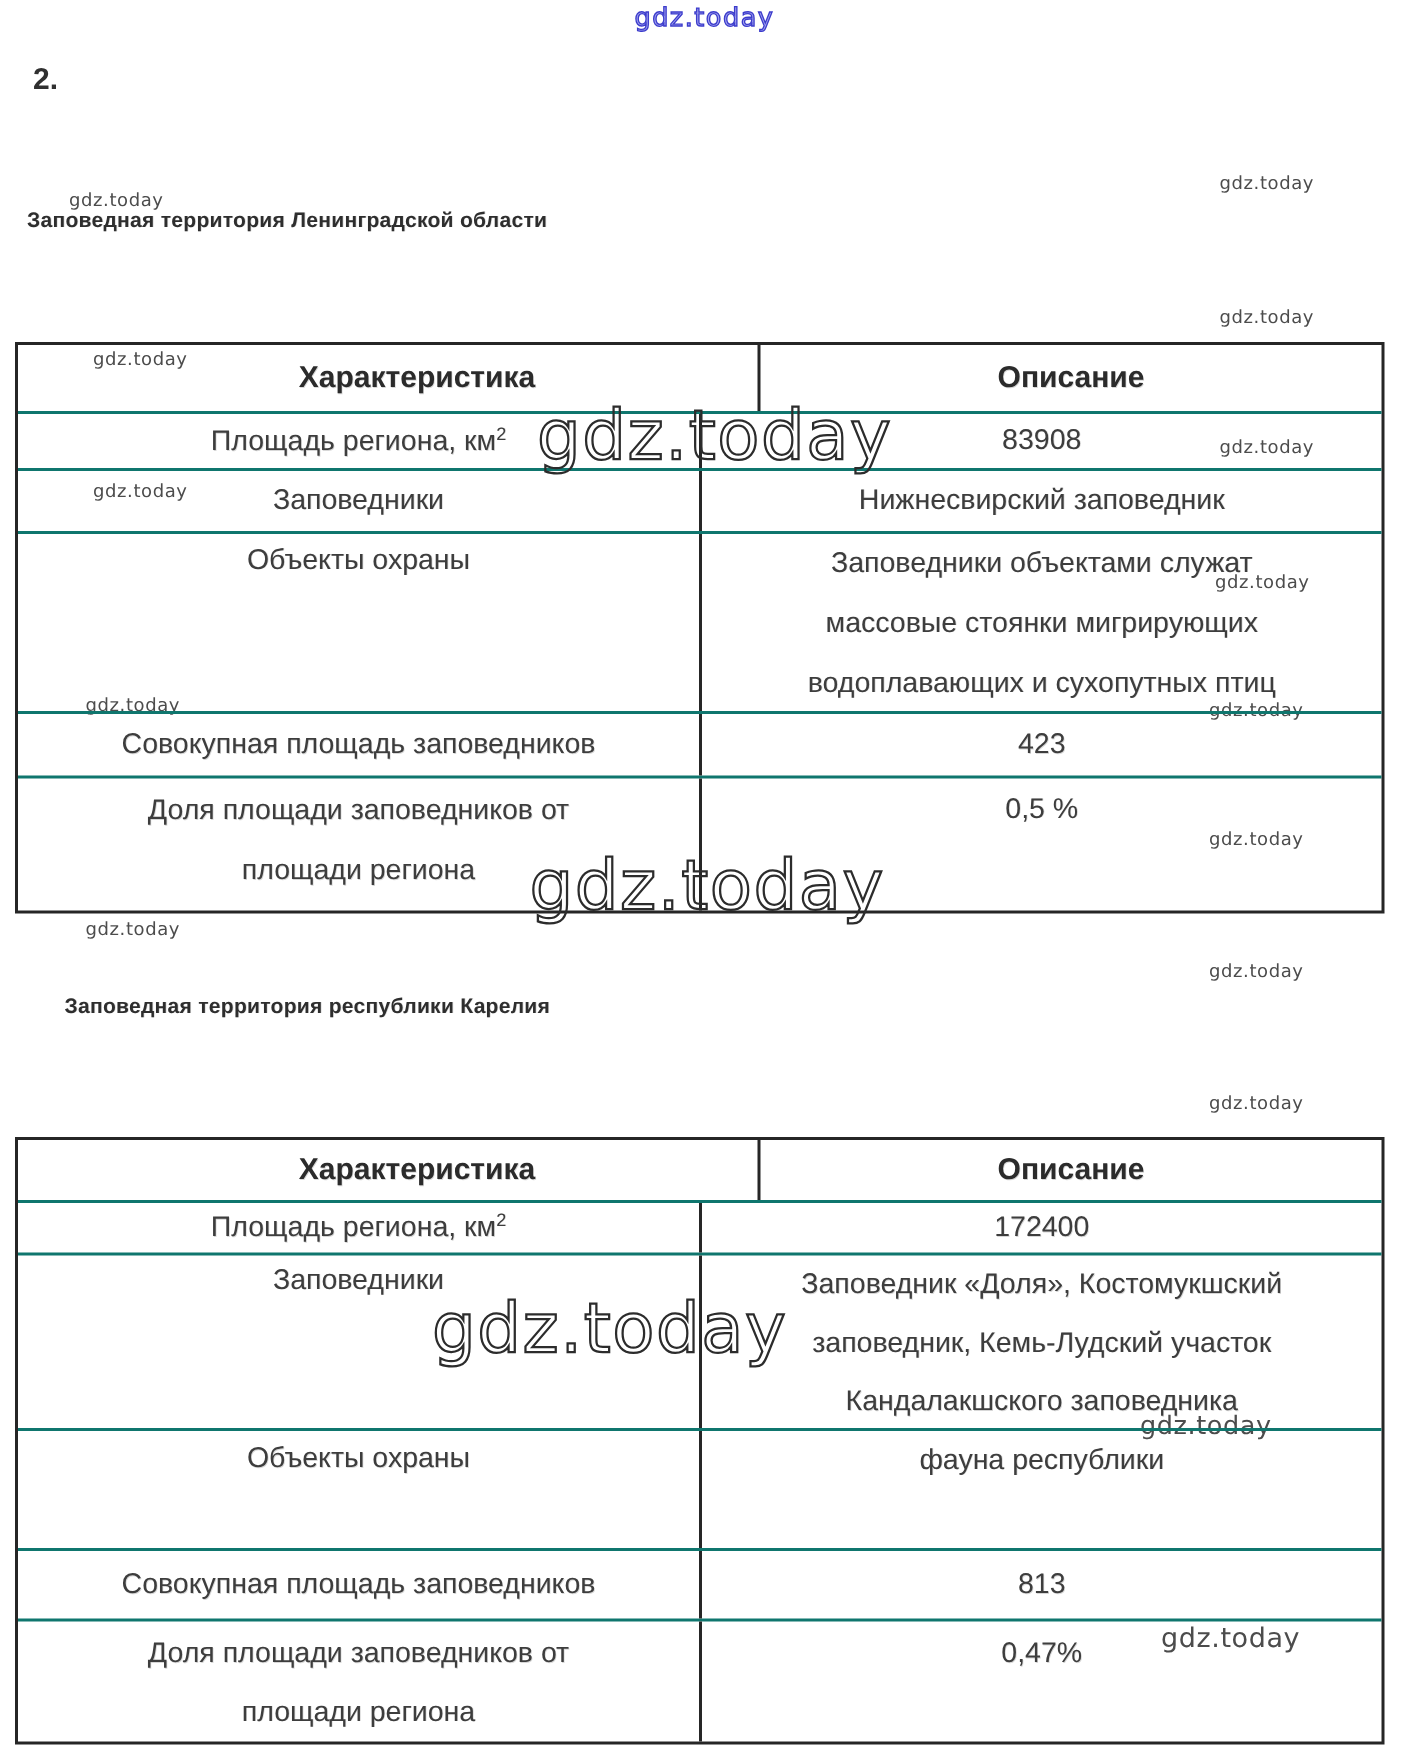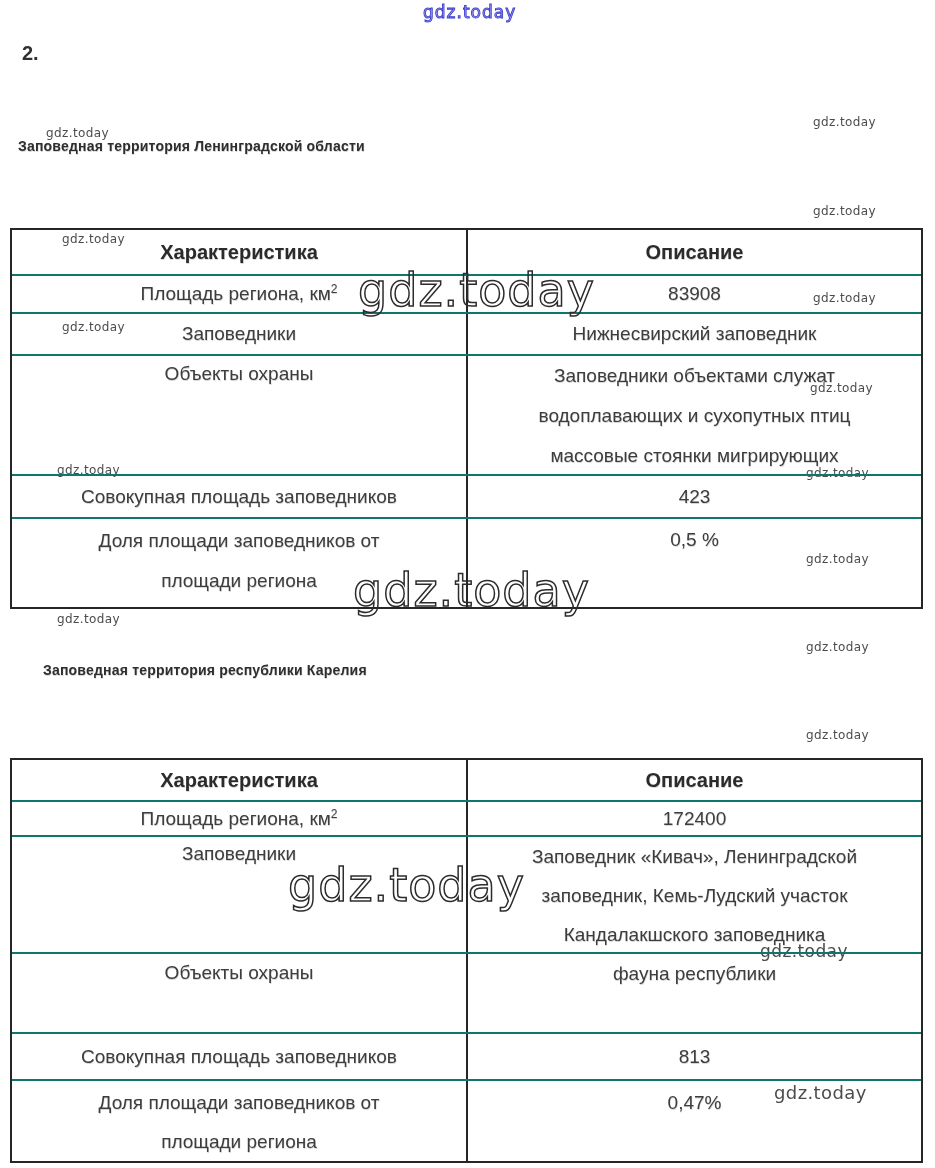--- a/index.html
+++ b/index.html
@@ -18,21 +18,21 @@
           color:rgba(90,90,225,0.55);-webkit-text-stroke:0.9px #3c3ccc;}
   .wm-big{font-family:"DejaVu Sans",sans-serif;font-size:46px;letter-spacing:1px;
           color:transparent;-webkit-text-stroke:1.5px #2c2c2c;white-space:nowrap;}
   .wm-s{font-family:"DejaVu Sans",sans-serif;font-size:12px;color:#4c4c4c;
         letter-spacing:0.4px;white-space:nowrap;}
 
   
   .tbl{position:absolute;left:10px;width:913px;border:2px solid #262626;box-sizing:border-box;
        background:transparent;}
   .tr{display:flex;box-sizing:border-box;border-top:2px solid #0f766e;}
-  .tr:first-child{border-top:none;}
+  .tr:first-child{border-top:none;margin-left:39px;}
   .td{box-sizing:border-box;display:flex;flex-direction:column;align-items:center;
       font-size:19px;color:#3d3d3d;text-shadow:0.5px 0.5px 0 rgba(110,110,110,0.28);}
   .td.left{width:456px;border-right:2px solid #262626;}
   .td.right{flex:1;}
   .vcenter{justify-content:center;}
   .vtop{justify-content:flex-start;}
   .hdr .td{font-weight:bold;font-size:20px;color:#2b2b2b;}
   .line{display:block;text-align:center;}
   sup{font-size:12px;}
 </style>
@@ -87,22 +87,22 @@
       <div class="td right vcenter">
           <span>Нижнесвирский заповедник</span>
         </div>
     </div>
     <div class="tr" style="height:120px;">
       <div class="td left vtop" style="padding-top:7px;">
           <span>Объекты охраны</span>
         </div>
       <div class="td right vtop" style="line-height:40px;">
         <span class="line">Заповедники объектами служат</span>
+        <span class="line">массовые стоянки мигрирующих</span>
         <span class="line">водоплавающих и сухопутных птиц</span>
-        <span class="line">массовые стоянки мигрирующих</span>
       </div>
     </div>
     <div class="tr" style="height:43px;">
       <div class="td left vcenter">
           <span>Совокупная площадь заповедников</span>
         </div>
       <div class="td right vcenter">
           <span>423</span>
         </div>
     </div>
@@ -138,21 +138,21 @@
         </div>
       <div class="td right vcenter">
           <span>172400</span>
         </div>
     </div>
     <div class="tr" style="height:117px;">
       <div class="td left vtop" style="padding-top:6px;">
           <span>Заповедники</span>
         </div>
       <div class="td right vtop" style="line-height:39px;">
-        <span class="line">Заповедник «Кивач», Ленинградской</span>
+        <span class="line">Заповедник «Доля», Костомукшский</span>
         <span class="line">заповедник, Кемь-Лудский участок</span>
         <span class="line">Кандалакшского заповедника</span>
       </div>
     </div>
     <div class="tr" style="height:80px;">
       <div class="td left vtop" style="padding-top:8px;">
           <span>Объекты охраны</span>
         </div>
       <div class="td right vtop" style="line-height:40px;">
         <span class="line">фауна республики</span>

